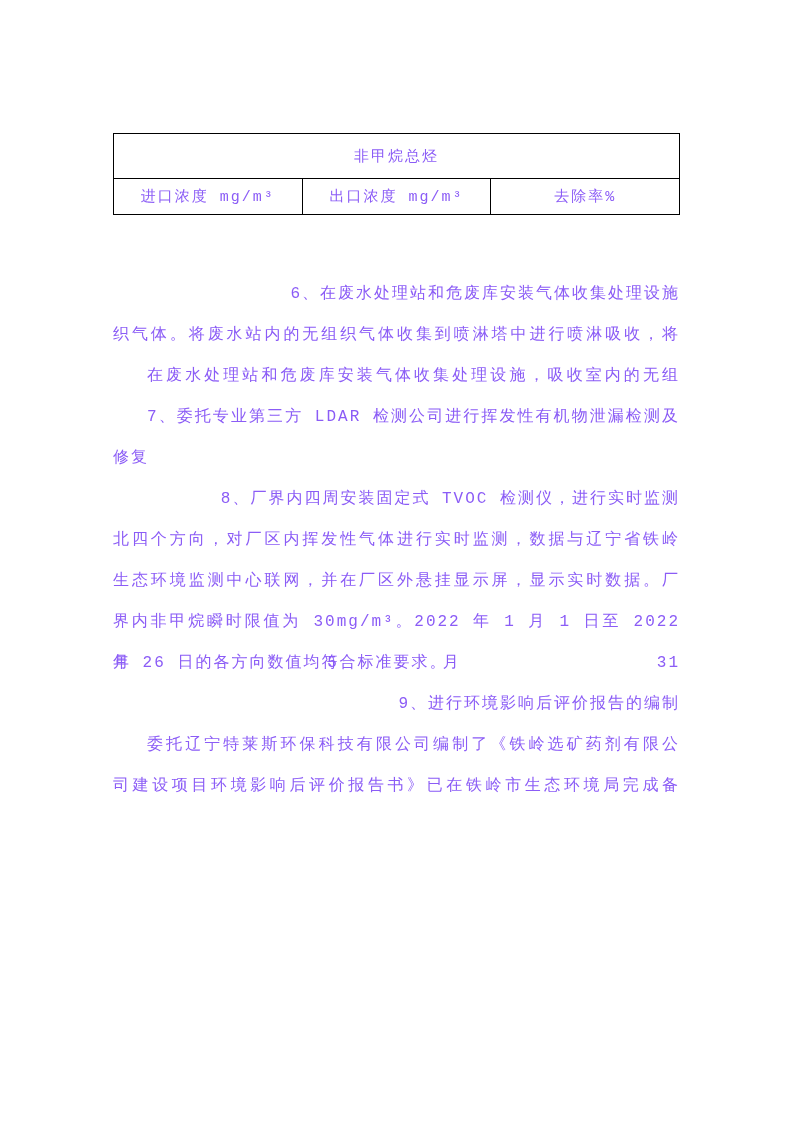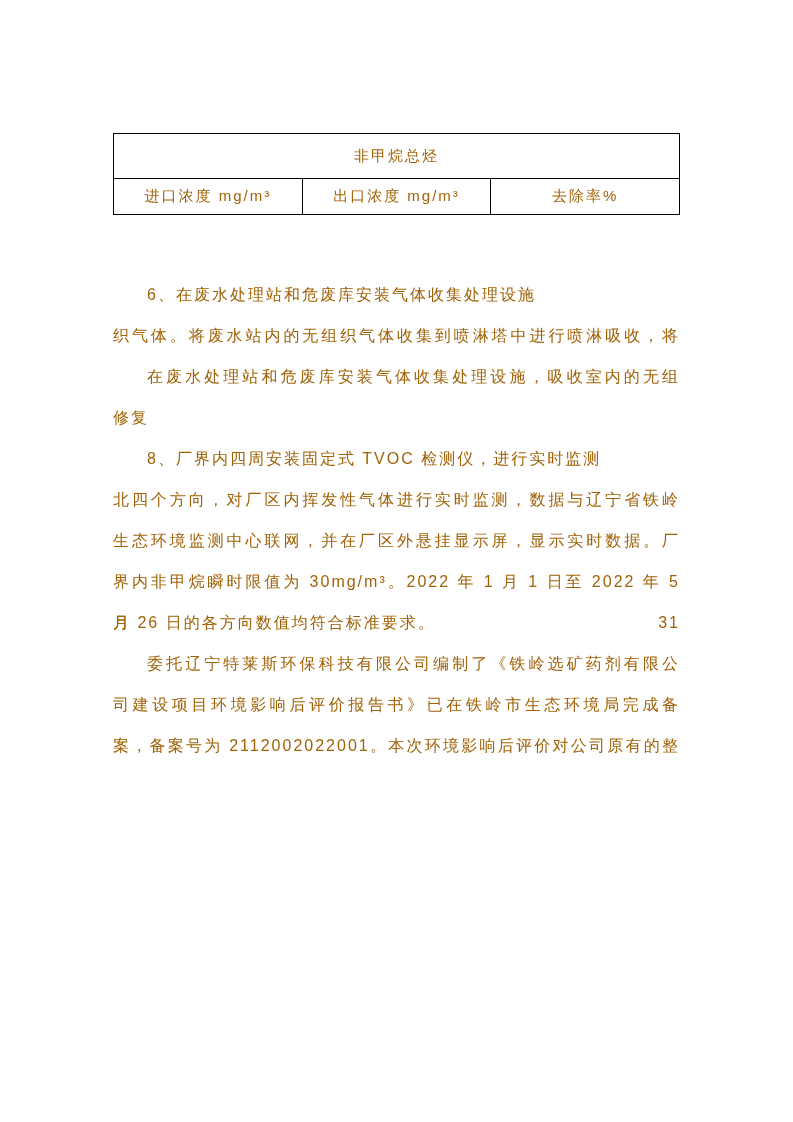--- a/index.html
+++ b/index.html
@@ -6,22 +6,22 @@
     margin: 0;
     padding: 0;
     background: #ffffff;
   }
   .page {
     position: relative;
     width: 683px;
     height: 1122px;
     background: #ffffff;
     overflow: hidden;
-    font-family: Liberation Sans, sans-serif;
-    color: #a16207;
+    font-family: Liberation Mono, monospace;
+    color: #8b5cf6;
   }
   
   table.doc-table {
     position: absolute;
     left: 113px;
     top: 133px;
     width: 567px;
     border-collapse: collapse;
     table-layout: fixed;
   }
@@ -49,20 +49,21 @@
     line-height: 41px;
     letter-spacing: 2px;
     text-align: left;
   }
   .ln.just {
     text-align: justify;
     text-align-last: justify;
   }
   .ln.indent {
     text-indent: 34px;
+    text-align: right;
   }
 </style>
 </head>
 <body>
 
 <div class="page">
 
   <table class="doc-table">
     <tbody>
         <tr class="t-row-title">
@@ -75,27 +76,28 @@
     </tr>
   </tbody>
     </table>
 
   <div class="text-block">
 
     <div class="ln indent">6、在废水处理站和危废库安装气体收集处理设施</div>
     <div class="ln just">织气体。将废水站内的无组织气体收集到喷淋塔中进行喷淋吸收，将</div>
     <div class="ln indent just">在废水处理站和危废库安装气体收集处理设施，吸收室内的无组</div>
 
+    <div class="ln indent just">7、委托专业第三方 LDAR 检测公司进行挥发性有机物泄漏检测及</div>
     <div class="ln">修复</div>
 
     <div class="ln indent">8、厂界内四周安装固定式 TVOC 检测仪，进行实时监测</div>
     <div class="ln just">北四个方向，对厂区内挥发性气体进行实时监测，数据与辽宁省铁岭</div>
     <div class="ln just">生态环境监测中心联网，并在厂区外悬挂显示屏，显示实时数据。厂</div>
     <div class="ln just">界内非甲烷瞬时限值为 30mg/m³。2022 年 1 月 1 日至 2022 年 5 月 31</div>
     <div class="ln">月 26 日的各方向数值均符合标准要求。</div>
 
+    <div class="ln indent">9、进行环境影响后评价报告的编制</div>
     <div class="ln indent just">委托辽宁特莱斯环保科技有限公司编制了《铁岭选矿药剂有限公</div>
     <div class="ln just">司建设项目环境影响后评价报告书》已在铁岭市生态环境局完成备</div>
-    <div class="ln just">案，备案号为 2112002022001。本次环境影响后评价对公司原有的整</div>
 
   </div>
 
 </div>
 
 </body></html>

